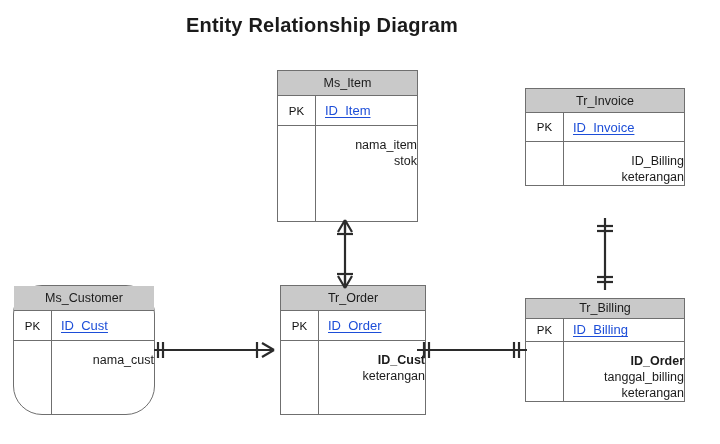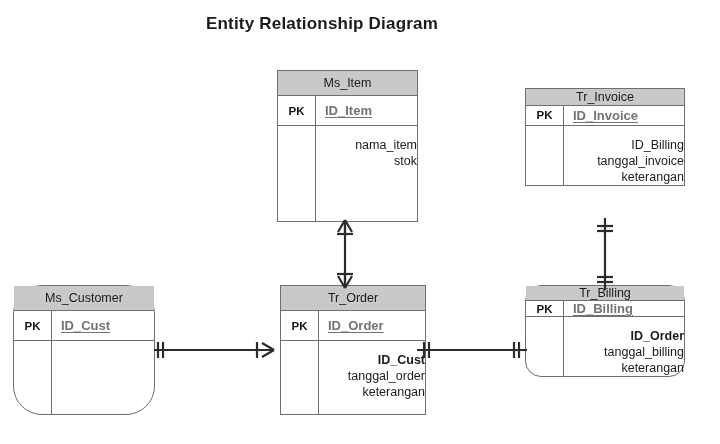--- a/index.html
+++ b/index.html
@@ -17,21 +17,21 @@
     height: 444px;
     background: #ffffff;
     overflow: hidden;
   }
   #diagram-title {
     position: absolute;
     left: 0;
     top: 14px;
     width: 644px;
     text-align: center;
-    font-size: 17px;
+    font-size: 20px;
     font-weight: bold;
     color: #1b1b1b;
     letter-spacing: 0.2px;
   }
 
   
   .entity {
     position: absolute;
     box-sizing: border-box;
     border: 1.4px solid #6f6f6f;
@@ -60,30 +60,30 @@
   }
   .pk-tag {
     box-sizing: border-box;
     width: 38px;
     flex: 0 0 38px;
     border-right: 1.4px solid #6f6f6f;
     display: flex;
     align-items: center;
     justify-content: center;
     font-size: 11.5px;
-    font-weight: bold;
+    font-weight: normal;
     color: #111111;
   }
   .pk-name {
     display: flex;
     align-items: center;
     padding-left: 9px;
     font-size: 13px;
-    font-weight: bold;
-    color: #737373;
+    font-weight: normal;
+    color: #1d4ed8;
     text-decoration: underline;
     text-underline-offset: 2px;
   }
   .attr-row {
     flex: 1 1 auto;
     display: flex;
     align-items: stretch;
   }
   .attr-gutter {
     box-sizing: border-box;
@@ -139,56 +139,55 @@
   <div class="entity" style="left:525px; top:88px; width:160px; height:98px;">
     <div class="entity-header">Tr_Invoice</div>
     <div class="pk-row">
       <div class="pk-tag">PK</div>
       <div class="pk-name">ID_Invoice</div>
     </div>
     <div class="attr-row">
       <div class="attr-gutter"></div>
       <div class="attr-list">
         <div class="attr">ID_Billing</div>
-        <div class="attr">tanggal_invoice</div>
         <div class="attr">keterangan</div>
       </div>
     </div>
   </div>
 
   <div class="entity" style="left:13px; top:285px; width:142px; height:130px;border-radius:29px;">
     <div class="entity-header">Ms_Customer</div>
     <div class="pk-row">
       <div class="pk-tag">PK</div>
       <div class="pk-name">ID_Cust</div>
     </div>
     <div class="attr-row">
       <div class="attr-gutter"></div>
       <div class="attr-list">
+        <div class="attr">nama_cust</div>
       </div>
     </div>
   </div>
 
   <div class="entity" style="left:280px; top:285px; width:146px; height:130px;">
     <div class="entity-header">Tr_Order</div>
     <div class="pk-row">
       <div class="pk-tag">PK</div>
       <div class="pk-name">ID_Order</div>
     </div>
     <div class="attr-row">
       <div class="attr-gutter"></div>
       <div class="attr-list">
         <div class="attr fk">ID_Cust</div>
-        <div class="attr">tanggal_order</div>
         <div class="attr">keterangan</div>
       </div>
     </div>
   </div>
 
-  <div class="entity" style="left:525px; top:285px; width:160px; height:92px;border-radius:16px;">
+  <div class="entity" style="left:525px; top:298px; width:160px; height:104px;">
     <div class="entity-header">Tr_Billing</div>
     <div class="pk-row">
       <div class="pk-tag">PK</div>
       <div class="pk-name">ID_Billing</div>
     </div>
     <div class="attr-row">
       <div class="attr-gutter"></div>
       <div class="attr-list">
         <div class="attr fk">ID_Order</div>
         <div class="attr">tanggal_billing</div>

